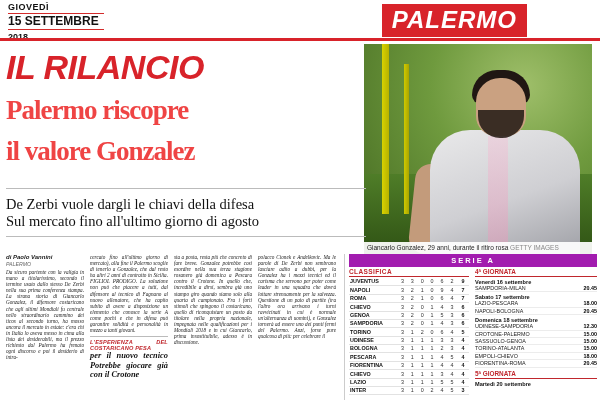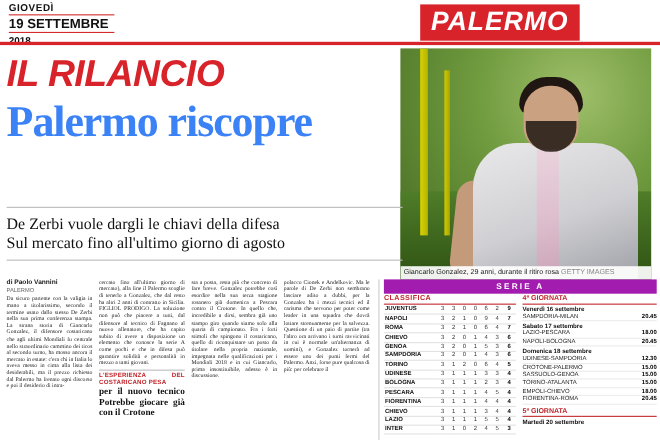--- a/index.html
+++ b/index.html
@@ -107,38 +107,38 @@
   .kicker {
     position:absolute; left:6px; top:6px;
     font-family:"Liberation Sans", sans-serif;
     font-weight:bold; font-style:italic;
     color:#d8232a; font-size:34px; letter-spacing:-0.5px;
     line-height:34px;
   }
   .headline {
     position:absolute; left:6px; top:46px; width:366px;
     font-family:"Liberation Serif", serif;
-    font-weight:bold; font-size:40px; line-height:41px;
-    color:#3b82f6; letter-spacing:-1px;
+    font-weight:bold; font-size:27px; line-height:41px;
+    color:#ef4444; letter-spacing:-1px;
   }
   .subhead {
     position:absolute; left:6px; top:152px; width:360px;
     font-family:"Liberation Serif", serif;
     font-size:14.5px; line-height:17px; color:#111;
   }
   .subrule {
     position:absolute; left:6px; top:144px; width:360px; height:1px; background:#bbb;
   }
   .subrule2 {
     position:absolute; left:6px; top:192px; width:360px; height:1px; background:#bbb;
   }
 
   
   .body-zone {
-    position:absolute; left:0; top:254px; width:600px; height:146px;
+    position:absolute; left:0; top:254px; width:600px; height:146px;font-style:italic;
   }
   .col {
     position:absolute; top:0; font-family:"Liberation Serif", serif;
     font-size:5.2px; line-height:6.1px; text-align:justify; color:#1a1a1a;
   }
   .col .byline {
     font-family:"Liberation Sans", sans-serif;
     font-size:6px; font-weight:bold; line-height:7px; margin-bottom:1px;
   }
   .col .byline .place { display:block; font-weight:normal; font-size:5.2px; color:#666; }
@@ -210,21 +210,21 @@
   .match .res { float:right; font-weight:bold; color:#000; }
 </style>
 </head>
 <body>
 
 <div class="page">
 
   <div class="masthead">
     <div class="date-block">
       <div class="date-day">GIOVEDÌ</div>
-      <div class="date-full">19 SETTEMBRE</div>
+      <div class="date-full">15 SETTEMBRE</div>
       <div class="date-year">2018</div>
     </div>
     <div class="brand">PALERMO</div>
   </div>
   <div class="rule-top"></div>
 
   <div class="headline-zone">
     <div class="photo">
       <div class="grass"></div>
       <div class="pole"></div>
@@ -237,20 +237,21 @@
       <div class="player-beard"></div>
       <div class="photo-credit">
         <span>Giancarlo Gonzalez, 29 anni, durante il ritiro rosa</span>
         <span class="agency">GETTY IMAGES</span>
       </div>
     </div>
 
     <div class="kicker">IL RILANCIO</div>
     <div class="headline">
       <div>Palermo riscopre</div>
+      <div>il valore Gonzalez</div>
     </div>
     <div class="subrule"></div>
     <div class="subhead">
       <div>De Zerbi vuole dargli le chiavi della difesa</div>
       <div>Sul mercato fino all'ultimo giorno di agosto</div>
     </div>
     <div class="subrule2"></div>
   </div>
 
   <div class="body-zone">

